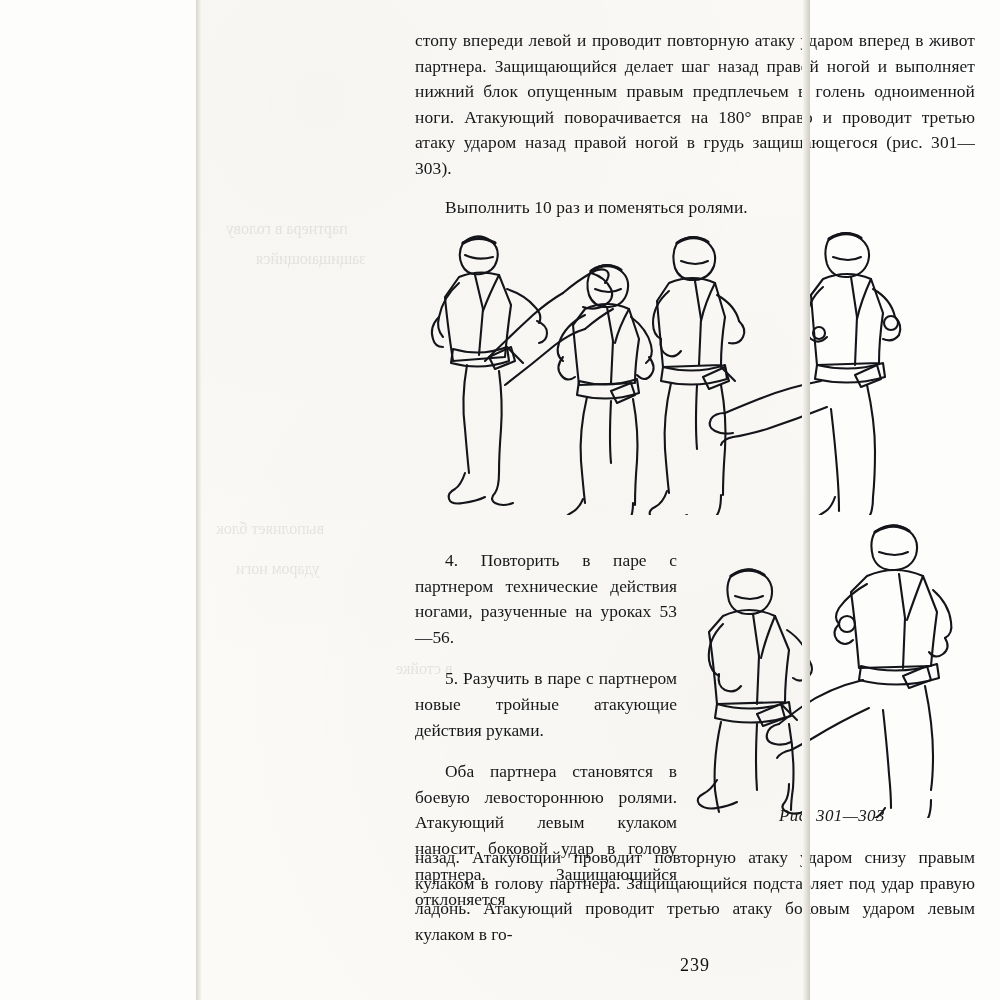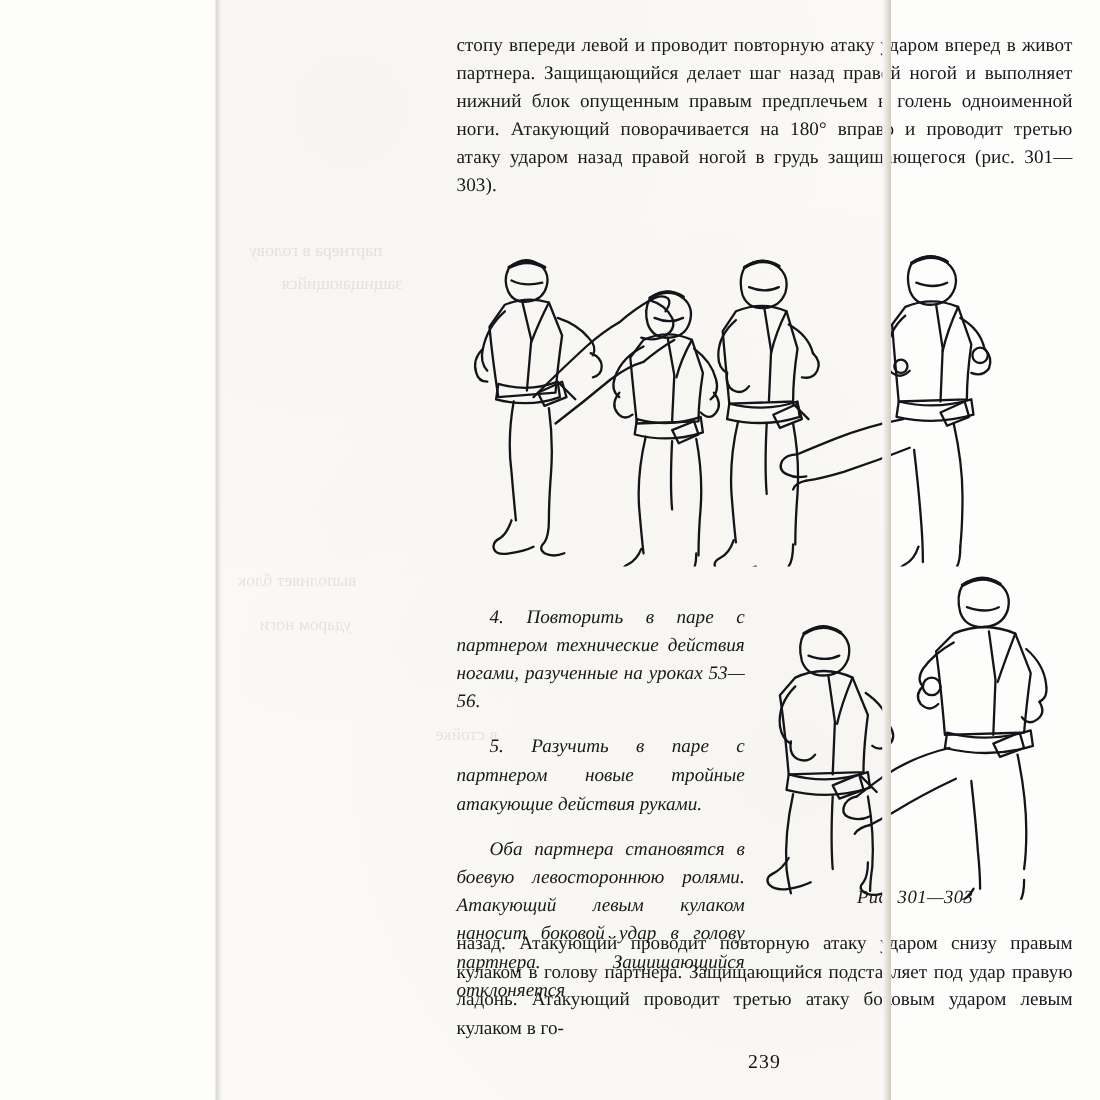--- a/index.html
+++ b/index.html
@@ -95,21 +95,20 @@
   }
   .lower-text {
     position: absolute;
     left: 0;
     top: 0;
     width: 262px;
     font-size: 17.4px;
     line-height: 25.6px;
     text-align: justify;
     color: #16181a;
-    font-style: italic;
   }
   .lower-text p + p { margin-top: 16px; }
   .fig-lower {
     position: absolute;
     left: 272px;
     top: -30px;
     width: 290px;
     height: 300px;
   }
   .fig-caption {
@@ -165,20 +164,23 @@
     <div class="bleed" style="left:30px; top:220px;">партнера в голову</div>
     <div class="bleed" style="left:60px; top:250px;">защищающийся</div>
     <div class="bleed" style="left:20px; top:520px;">выполняет блок</div>
     <div class="bleed" style="left:40px; top:560px;">ударом ноги</div>
     <div class="bleed" style="left:200px; top:660px;">в стойке</div>
 
     <div class="text-col para-top">
       <p>стопу впереди левой и проводит повторную атаку ударом вперед в живот партнера. Защищающийся делает шаг назад правой ногой и выполняет нижний блок опущенным правым предплечьем в голень одноименной ноги. Атакующий поворачивается на 180° вправо и проводит третью атаку ударом назад правой ногой в грудь защищающегося (рис. 301—303).</p>
     </div>
 
+    <div class="text-col para-run">
+      <p class="indent">Выполнить 10 раз и поменяться ролями.</p>
+    </div>
 
     <div class="fig-block">
       <svg width="560" height="290" viewBox="0 0 560 290">
         <g fill="none" stroke="#14151a" stroke-width="2.1" stroke-linecap="round" stroke-linejoin="round">
 
           <path d="M48 18 q14 -12 28 -2 q9 7 6 19 q-3 12 -16 14 q-14 2 -19 -9 q-5 -11 1 -22 z"></path>
           <path d="M48 18 q16 -9 32 0" stroke-width="3.2"></path>
           <path d="M50 30 q12 6 28 2"></path>
 
           <path d="M44 52 q20 -8 40 -2 l12 30 q-4 28 -6 52 l-52 4 q-6 -40 -8 -64 z"></path>

